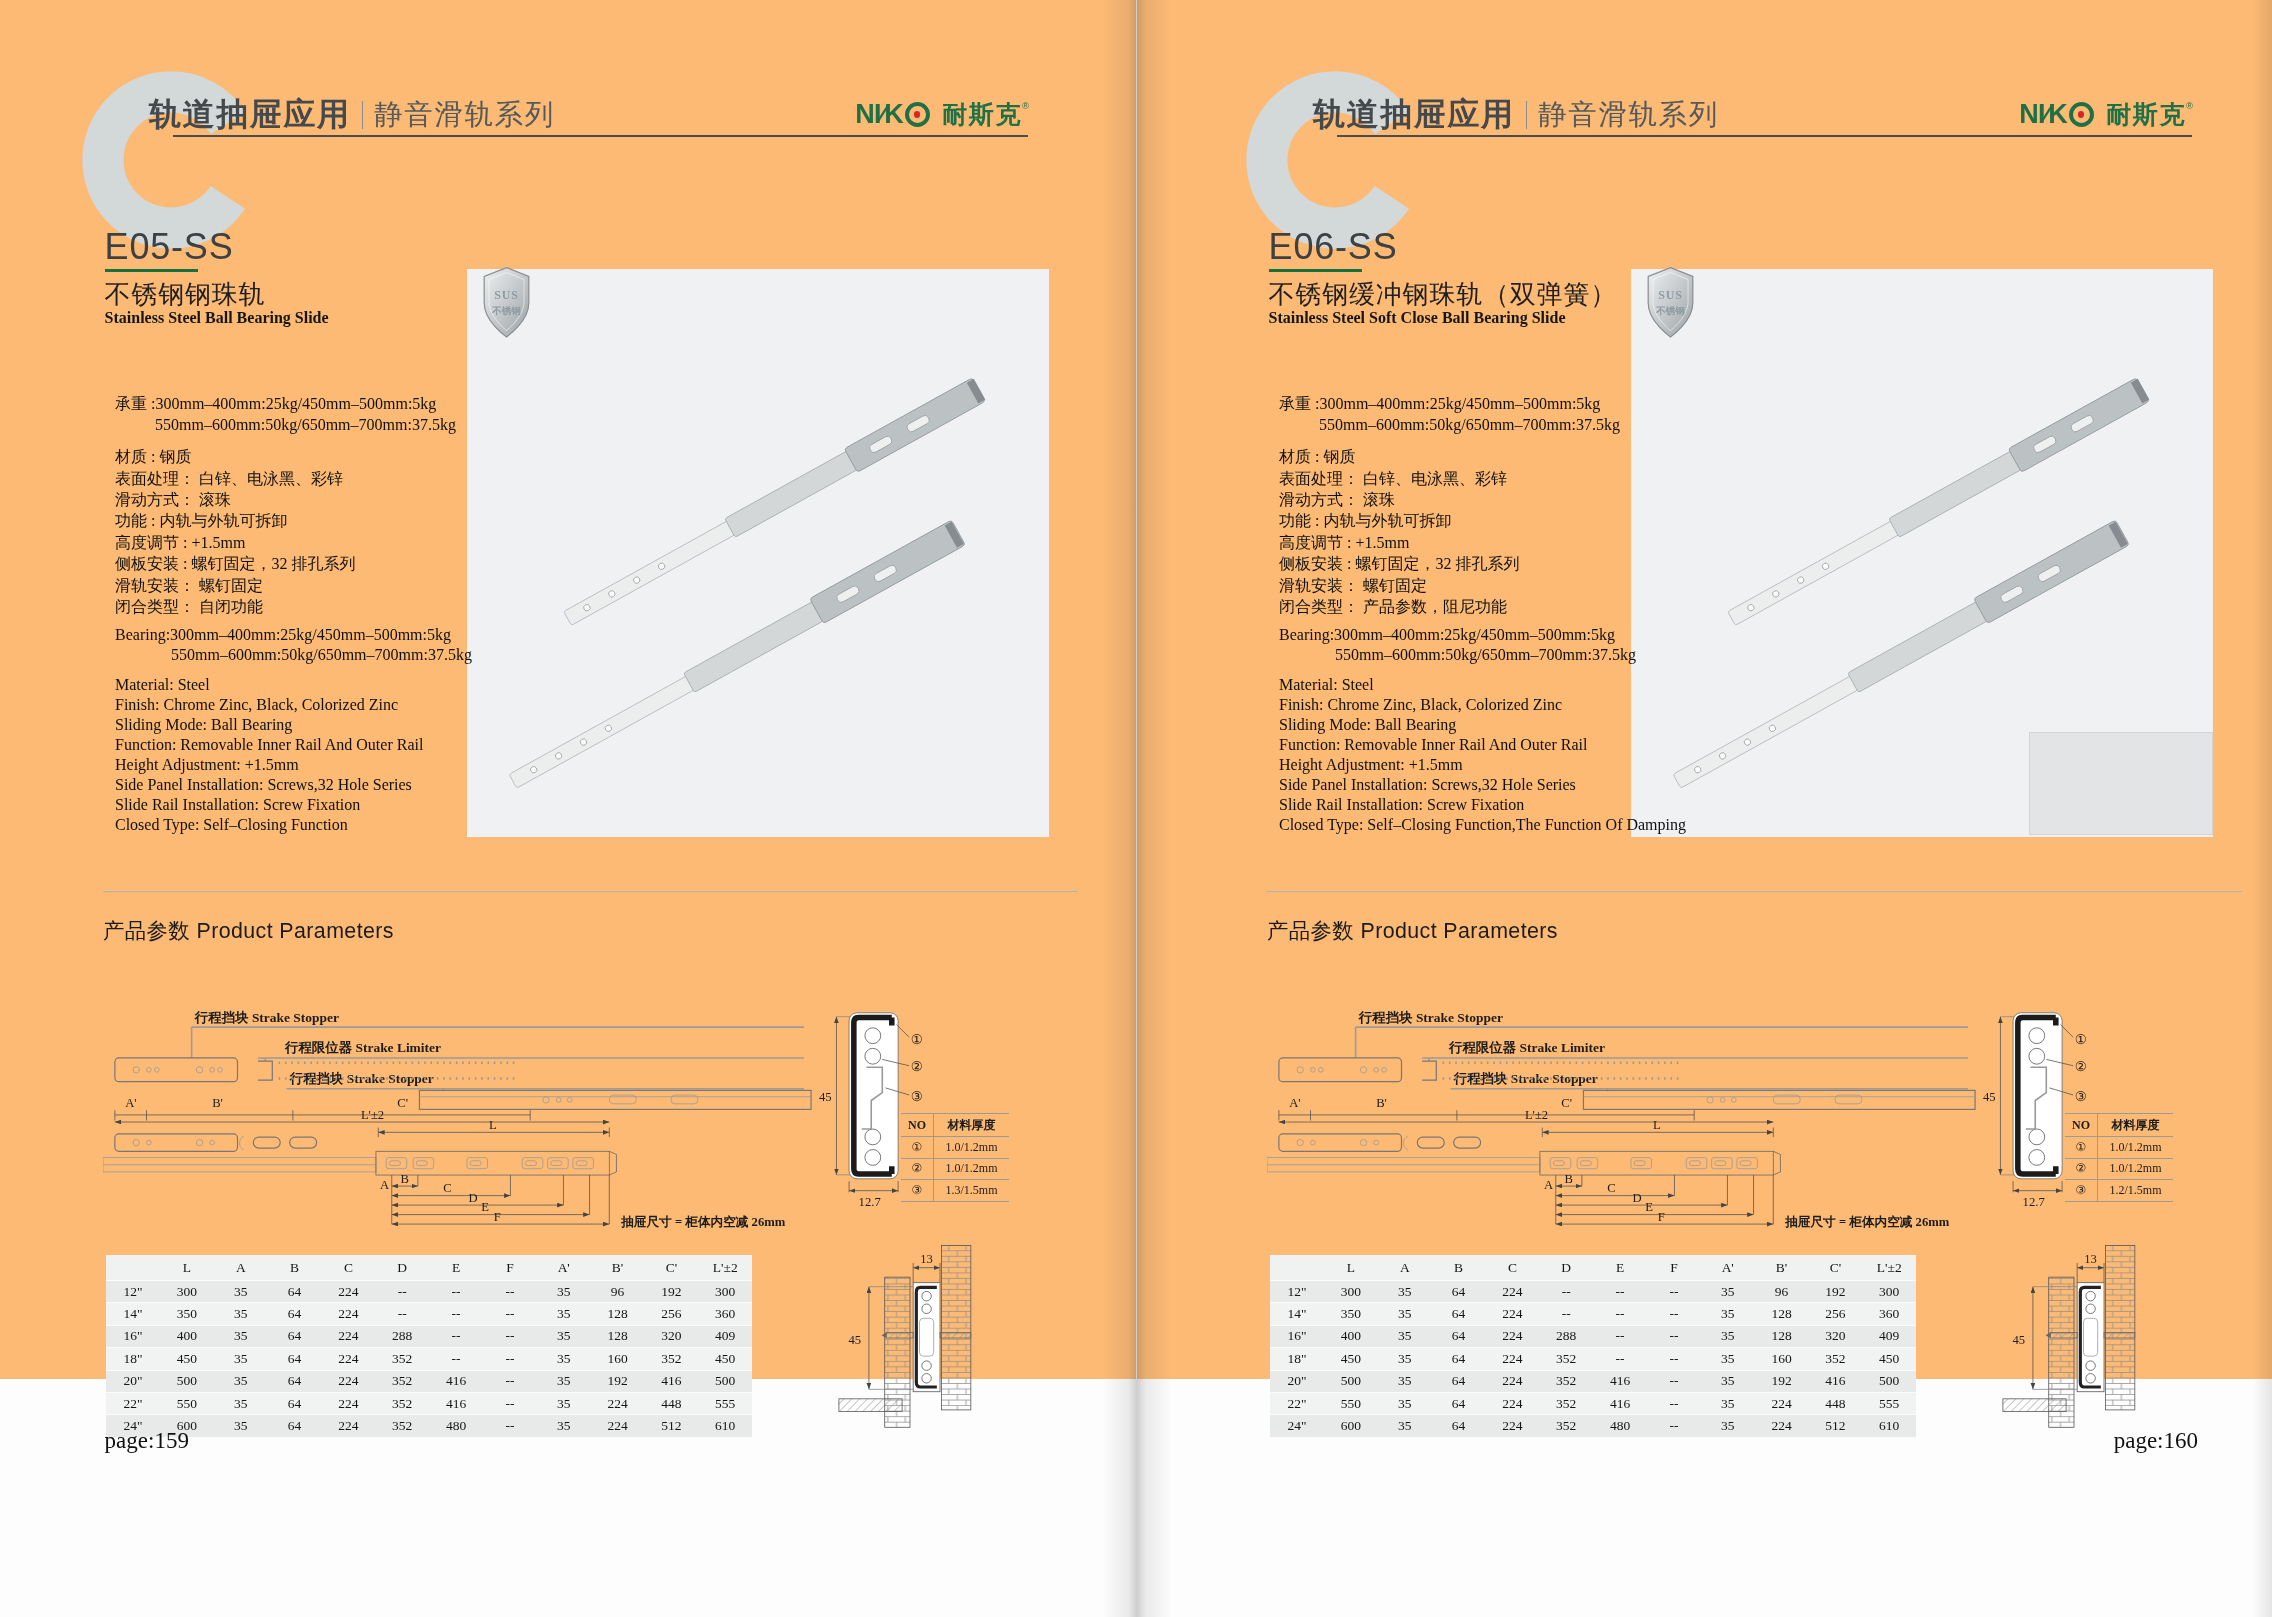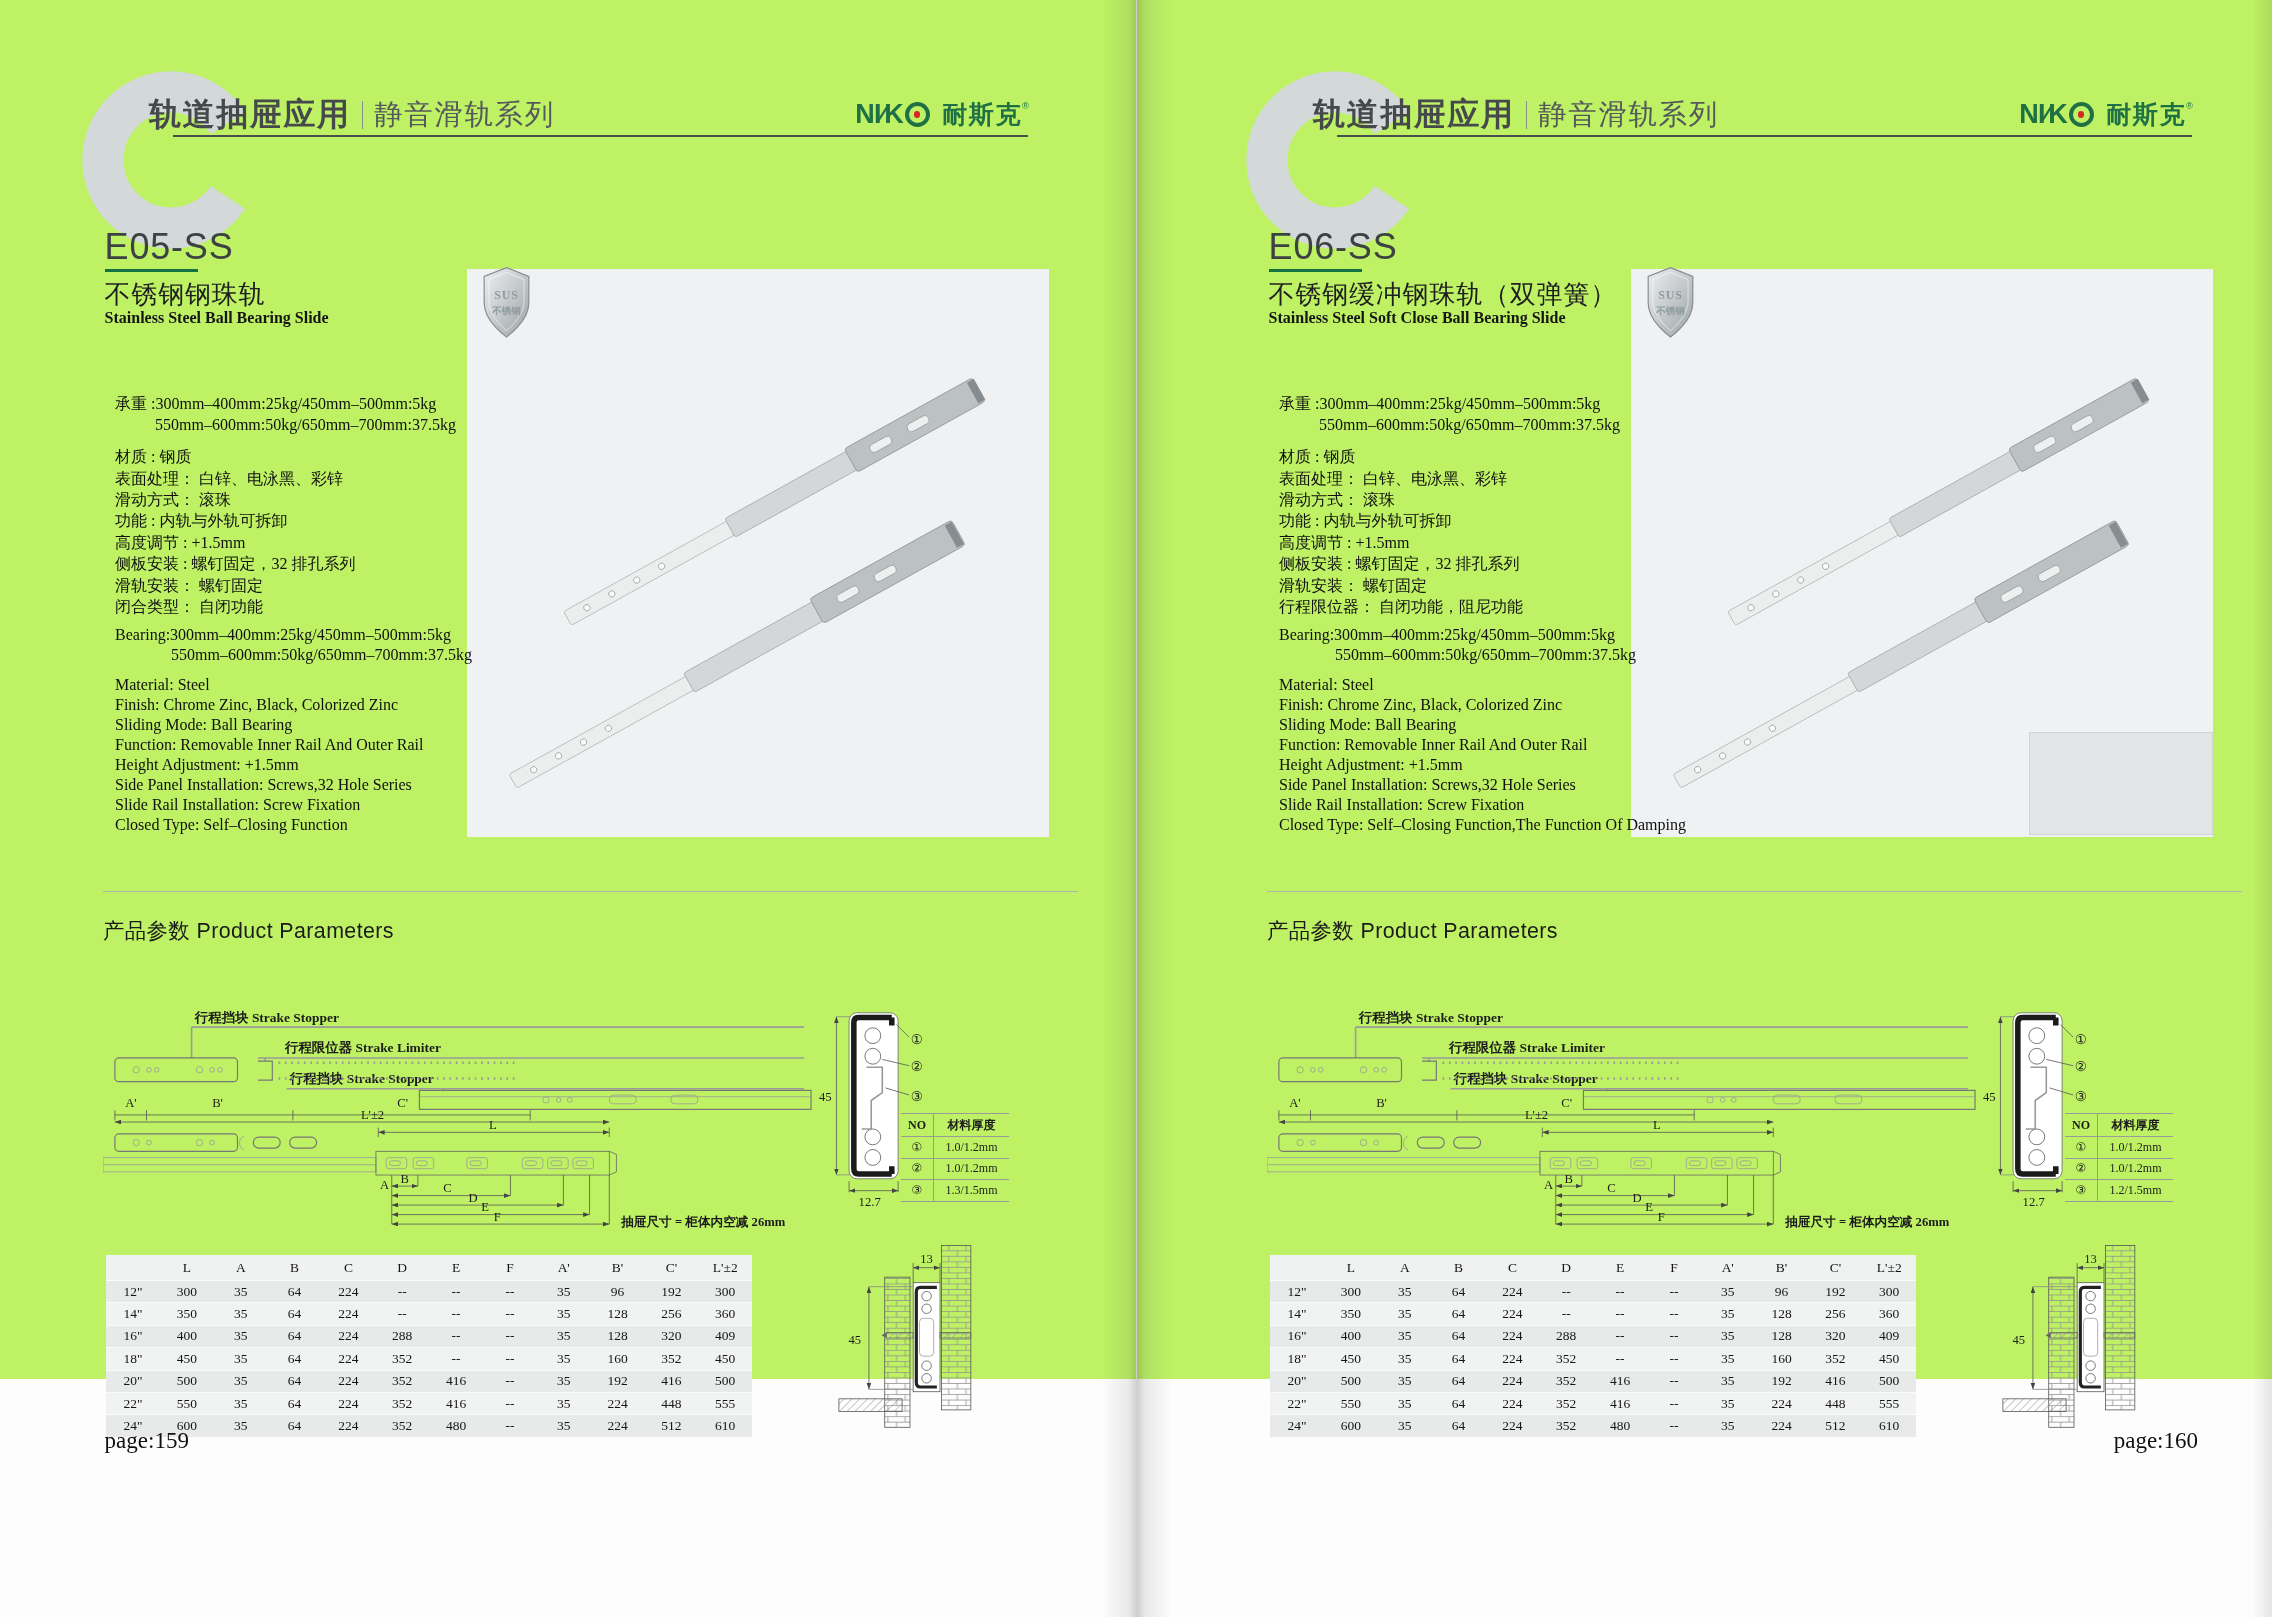--- a/index.html
+++ b/index.html
@@ -1,19 +1,19 @@
 <!DOCTYPE html>
 <html style="font-size:12.7px"><head>
 <meta charset="utf-8">
 <title>Catalog Spread</title>
 <style>
   html,body{margin:0;padding:0;background:#ffffff;}
   .spread{position:relative;width:2273px;height:1618px;background:#fdfdfe;overflow:hidden;
           font-family:"Liberation Sans",sans-serif;color:#222;}
-  .page{position:absolute;top:0;width:1136px;height:1379px;background:#bef264;}
+  .page{position:absolute;top:0;width:1136px;height:1379px;background:#fdba74;}
   .page0{left:0;}
   .page1{left:1137px;}
   .content{position:absolute;top:0;width:975px;height:1618px;}
   .page0 .content{left:103px;}
   .page1 .content{left:130px;}
 
   
   .bigc{position:absolute;left:-27px;top:65px;width:190px;height:190px;}
   .hdr{position:absolute;left:46px;top:93px;display:flex;align-items:center;gap:11px;}
   .hdr-title{font-size:32px;font-weight:700;color:#45494c;letter-spacing:1.6px;}
@@ -184,21 +184,21 @@
       <div class="specs specs-cn">
           <div class="line">承重 :300mm–400mm:25kg/450mm–500mm:5kg</div>
           <div class="line">          550mm–600mm:50kg/650mm–700mm:37.5kg</div>
           <div class="line">材质 : 钢质</div>
           <div class="line">表面处理： 白锌、电泳黑、彩锌</div>
           <div class="line">滑动方式： 滚珠</div>
           <div class="line">功能 : 内轨与外轨可拆卸</div>
           <div class="line">高度调节 : +1.5mm</div>
           <div class="line">侧板安装 : 螺钉固定，32 排孔系列</div>
           <div class="line">滑轨安装： 螺钉固定</div>
-          <div class="line">行程限位器： 自闭功能，阻尼功能</div>
+          <div class="line">闭合类型： 产品参数，阻尼功能</div>
         </div>
       <div class="specs specs-en">
           <div class="line">Bearing:300mm–400mm:25kg/450mm–500mm:5kg</div>
           <div class="line">              550mm–600mm:50kg/650mm–700mm:37.5kg</div>
           <div class="line">Material: Steel</div>
           <div class="line">Finish: Chrome Zinc, Black, Colorized Zinc</div>
           <div class="line">Sliding Mode: Ball Bearing</div>
           <div class="line">Function: Removable Inner Rail And Outer Rail</div>
           <div class="line">Height Adjustment: +1.5mm</div>
           <div class="line">Side Panel Installation: Screws,32 Hole Series</div>

